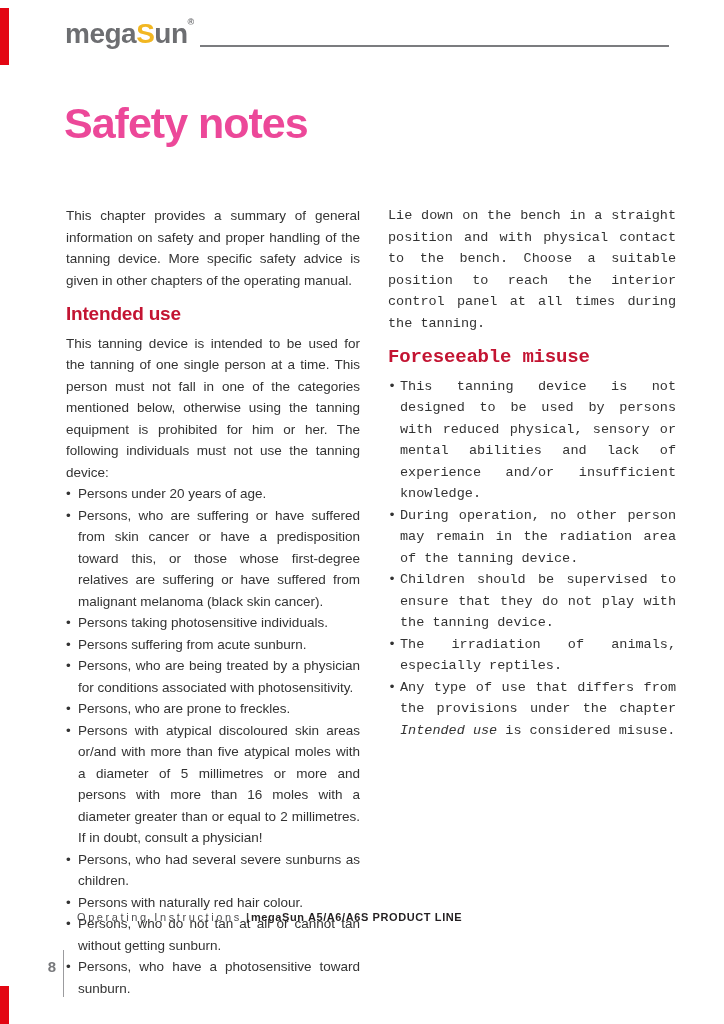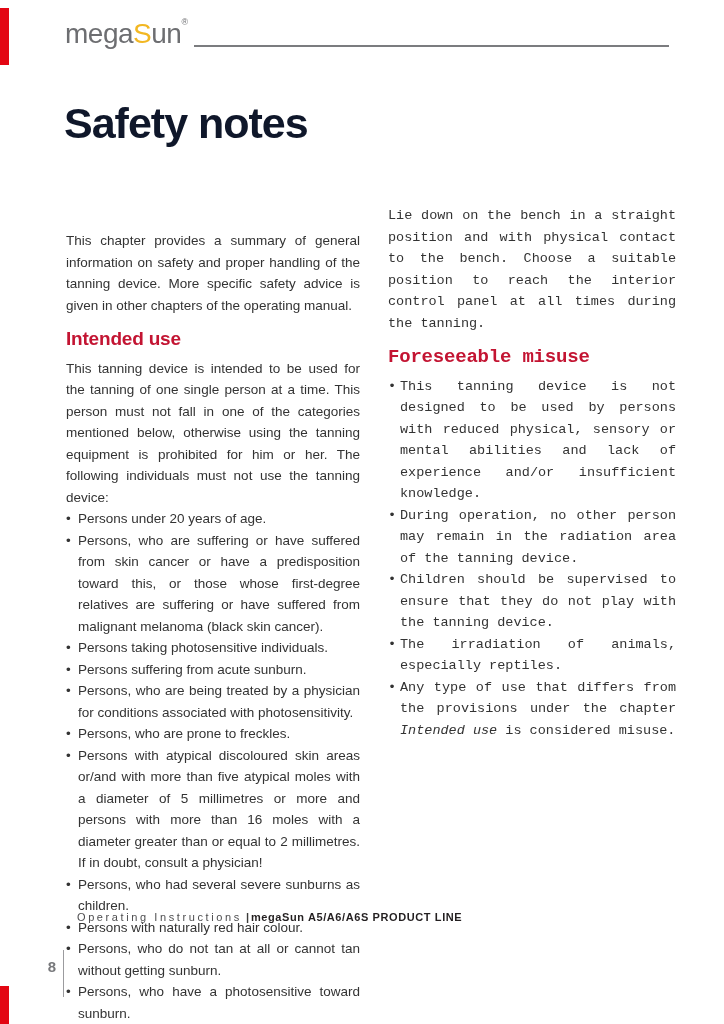--- a/index.html
+++ b/index.html
@@ -27,21 +27,21 @@
   .header {
     position: absolute;
     left: 65px;
     right: 55px;
     top: 20px;
     display: flex;
     align-items: flex-end;
   }
   .logo {
     font-size: 28px;
-    font-weight: normal;
+    font-weight: bold;
     letter-spacing: -0.5px;
     color: #6d6e71;
     line-height: 1;
     white-space: nowrap;
     text-align: center;
   }
   .logo .accent { color: #f2b722; }
   .logo .reg {
     font-size: 9px;
     vertical-align: top;
@@ -57,35 +57,35 @@
   }
 
   
   .page-title {
     position: absolute;
     left: 64px;
     top: 100px;
     font-size: 43px;
     font-weight: bold;
     letter-spacing: -1px;
-    color: #0f172a;
+    color: #ec4899;
     line-height: 1.1;
   }
 
   
   .content {
     position: absolute;
     top: 205px;
     left: 66px;
     right: 48px;
     display: flex;
     gap: 28px;
   }
   .col { font-size: 13.5px; line-height: 21.5px; }
-  .col.left  { flex: 0 0 294px; margin-top: 25px; }
+  .col.left  { flex: 0 0 294px; }
   .col.right { flex: 0 0 288px; font-family: Liberation Mono, monospace; }
   .col p { margin: 0; text-align: justify; }
   .section-heading {
     margin: 12px 0 7px 0;
     font-size: 19px;
     font-weight: bold;
     color: #c31432;
     line-height: 1.2;
     letter-spacing: -0.2px;
   }

